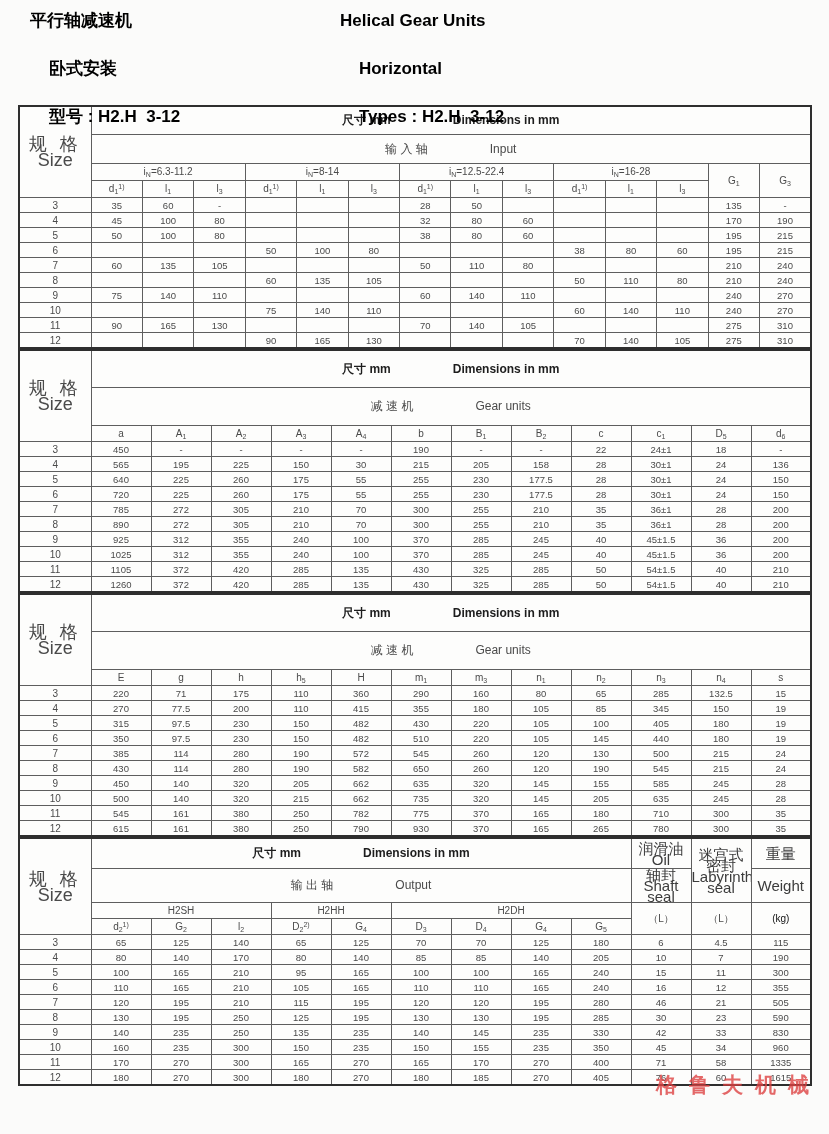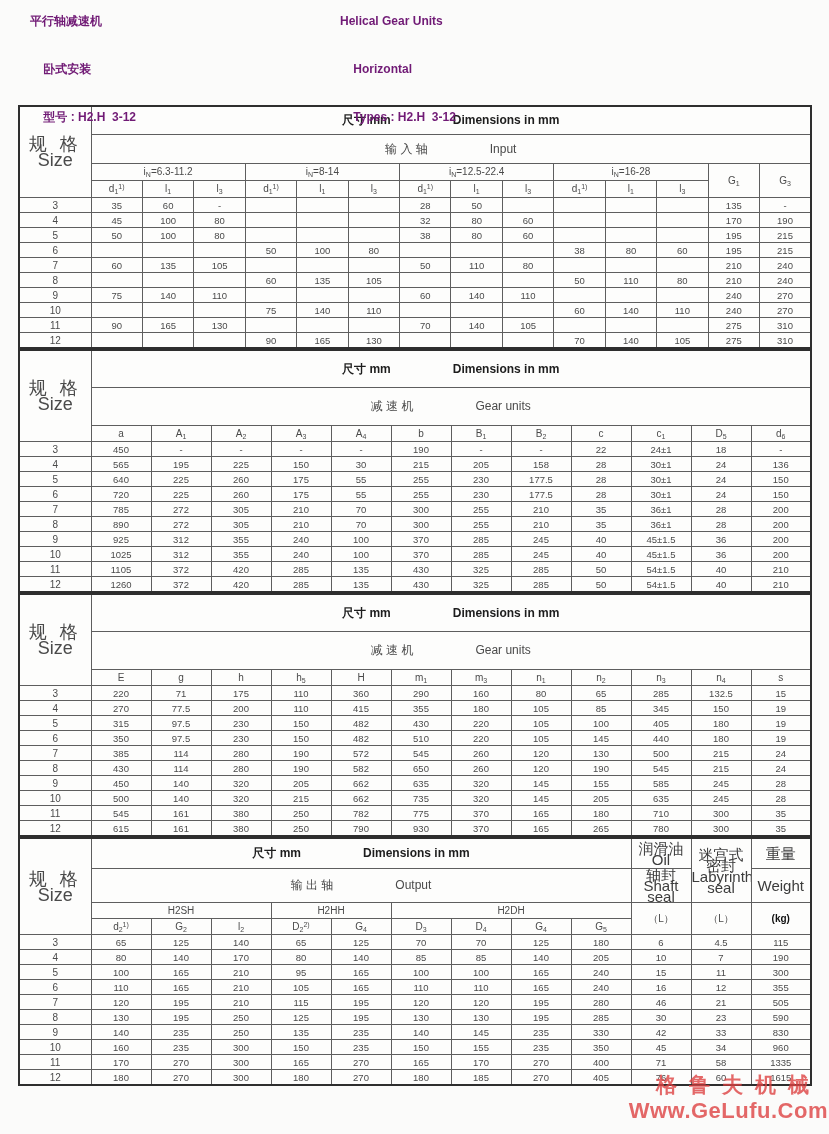--- a/index.html
+++ b/index.html
@@ -3,22 +3,22 @@
 <meta charset="utf-8">
 <style>
   html,body{margin:0;padding:0;}
   body{
     width:829px;height:1134px;position:relative;overflow:hidden;
     background:#fbfbfa;color:#3f3f3f;
     font-family:"Liberation Sans","DejaVu Sans",sans-serif;
   }
   
   .doc-header{position:relative;height:105px;}
-  .title-block{position:absolute;top:9px;font-weight:bold;color:#701a75;
-    font-size:12px;line-height:24px;white-space:pre;}
+  .title-block{position:absolute;top:9px;font-weight:bold;color:#000000;
+    font-size:17px;line-height:24px;white-space:pre;}
   .title-zh{left:30px;}
   .title-en{left:340px;}
   
   table.spec{border-collapse:collapse;table-layout:fixed;width:794px;
     margin:0 0 0 18px;background:#fdfdfc;}
   .t1{margin-bottom:11px;}
   .t2{margin-bottom:9px;}
   .t3{margin-bottom:10px;}
   table.spec{border:2px solid #2e2e2e;}
   table.spec th,table.spec td{
@@ -34,21 +34,21 @@
   .t1 .r-dims th{height:27px;}
   .t1 .r-sect th{height:28px;margin-top:16px;}
   .t1 .r-group th,.t1 .r-cols th{height:16px;font-size:10px;}
   .t2 .r-dims th,.t3 .r-dims th{height:36px;}
   .t2 .r-sect th,.t3 .r-sect th{height:37px;}
   .t2 .r-cols th,.t3 .r-cols th{height:15px;font-size:10px;}
   .t4 .r-dims th{height:29px;}
   .t4 .r-sect th{height:29px;}
   .t4 .r-group th,.t4 .r-cols th{height:15px;font-size:10px;}
   .t4 .side-head{font-size:15px;line-height:11px;font-weight:normal;color:#3c3c3c;white-space:normal;}
-  .t4 .kg-head{font-size:12px;font-weight:bold;color:#111;}
+  .t4 .kg-head{font-size:12px;font-weight:normal;color:#111;}
   .t4 .l-head{font-size:10px;}
   sub{font-size:7px;vertical-align:-2px;}
   sup{font-size:7px;vertical-align:3px;}
   
   tbody td{height:14px;font-size:9.5px;color:#4e4e4e;}
   tbody td.size-col{font-size:10px;}
   
   .watermark{position:absolute;top:1072px;right:0;width:290px;text-align:right;
     font-weight:bold;line-height:26px;pointer-events:none;opacity:.8;}
   .wm-line1{font-size:21px;letter-spacing:12px;margin-right:8px;}
@@ -868,14 +868,13 @@
         <td>405</td>
         <td>76</td>
         <td>60</td>
         <td>1615</td>
       </tr>
     </tbody>
 </table>
 
 <div class="watermark">
   <div class="wm-line1" style="color: rgb(222, 67, 67);">格鲁夫机械</div>
-  <div class="wm-line2" style="color: rgb(222, 67, 67);">Www.GeLufu.Com</div>
 </div>
 
 </body></html>

